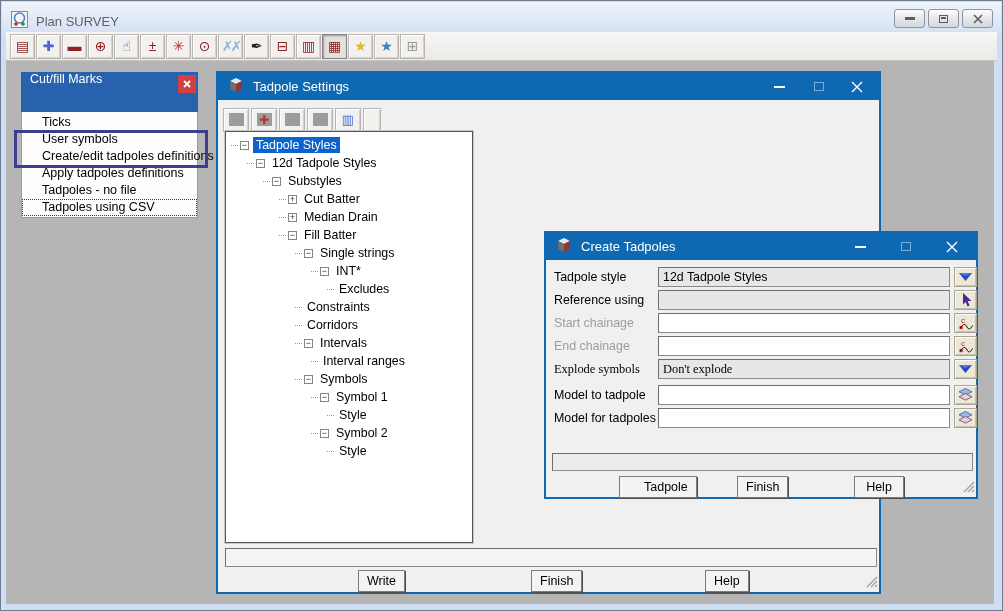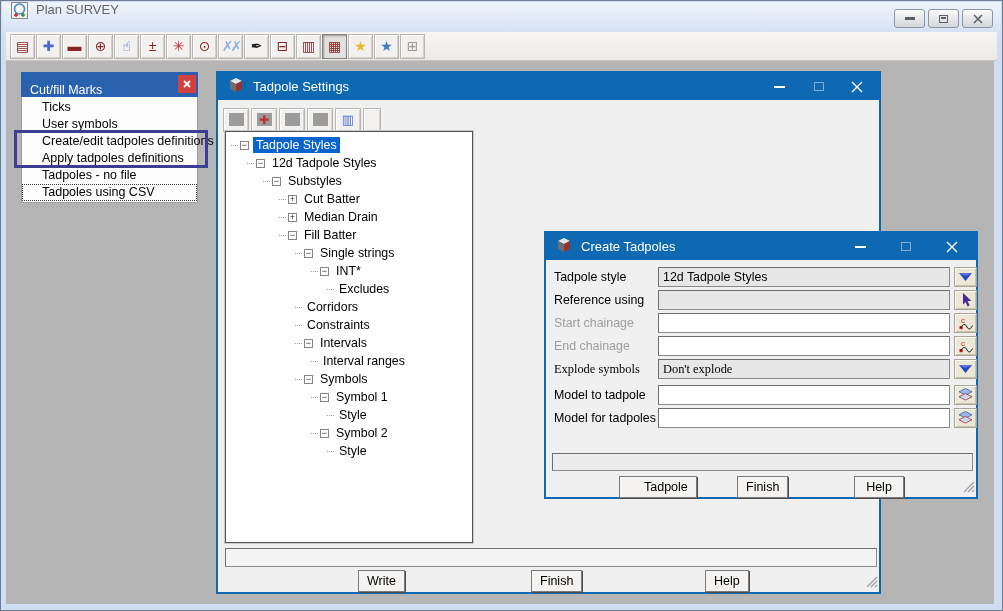--- a/index.html
+++ b/index.html
@@ -4,21 +4,21 @@
 <style>
   * { margin:0; padding:0; box-sizing:border-box; }
   html,body { width:1003px; height:611px; overflow:hidden; }
   body { font-family:"Liberation Sans","DejaVu Sans",sans-serif; font-size:12px; color:#000; }
 
   #screen { position:relative; width:1003px; height:611px; background:#cfdef2; }
 
   
   #main-window { position:absolute; inset:0; border:1px solid #6f7b90; background:#cfdef2; }
   #main-titlebar { position:absolute; top:1px; left:1px; right:1px; height:38px;
-    background:linear-gradient(#eff5fc,#cfdcf0); display:flex; align-items:flex-start; padding-left:9px; }
+    background:linear-gradient(#eff5fc,#cfdcf0); display:flex; align-items:center; padding-left:9px; }
   #main-title { color:#636363; font-size:13px; margin-left:8px; }
   #main-controls { position:absolute; right:8px; top:7px; display:flex; gap:3px; }
   .cap-btn { width:31px; height:19px; border:1px solid #8a94a2; border-radius:3px;
     background:linear-gradient(#fdfdfd,#e9e9e9 45%,#d4d7dc); display:flex; align-items:center; justify-content:center; }
   .glyph-min { width:10px; height:3px; background:#5a5f66; }
   .glyph-restore { width:9px; height:8px; border:1px solid #5a5f66; position:relative; }
   .glyph-restore:after { content:""; position:absolute; left:1px; right:1px; top:1px; height:2px; background:#5a5f66; }
 
   #main-toolbar { position:absolute; top:31px; left:5px; right:5px; height:29px;
     background:linear-gradient(#f7f6f5,#eceae8); border-bottom:1px solid #c9c6c2;
@@ -26,21 +26,21 @@
   .tb-btn { width:25px; height:25px; background:#f2f1ef; border:1px solid #b9b6b1;
     box-shadow:inset 1px 1px 0 #ffffff, inset -1px -1px 0 #d4d1cc;
     display:flex; align-items:center; justify-content:center; }
   .tb-btn.pressed { background:#e3e1de; border:1px solid #838383; box-shadow:inset 1px 1px 2px #9a9a9a; }
   .tb-ic { font-size:14px; line-height:1; letter-spacing:-3px; }
 
   #client-area { position:absolute; top:60px; left:5px; right:8px; bottom:6px; background:#b5b5b5; }
 
   
   #cutfill-panel { position:absolute; left:20px; top:71px; width:177px; }
-  #cutfill-titlebar { height:25px; background:#2862ae; color:#fff; display:flex; align-items:flex-end;
+  #cutfill-titlebar { height:40px; background:#2862ae; color:#fff; display:flex; align-items:flex-start;
     padding-left:9px; font-size:12.5px; position:relative; }
   #cutfill-close { position:absolute; right:2px; top:3px; width:18px; height:18px; background:#d0413f;
     color:#fff; display:flex; align-items:center; justify-content:center; font-size:11px; font-weight:bold; }
   #cutfill-list { background:#fdfdfd; border:1px solid #9c9c9c; border-top:none; padding:2px 0 1px 0; }
   .cf-item { height:17px; line-height:17px; padding-left:20px; font-size:12.5px; white-space:nowrap; }
   .cf-item.dotted { outline:1px dotted #3a3a3a; outline-offset:-1px; }
 
   #highlight-rect { position:absolute; left:13px; top:129px; width:194px; height:38px;
     border:3px solid #3c3e91; pointer-events:none; z-index:30; }
 
@@ -284,25 +284,25 @@
             <span class="tree-stub"></span>
             <span class="tree-exp">−</span>
             <span class="tree-label">INT*</span>
           </div>
           <div class="tree-row" style="padding-left: 101px;">
             <span class="tree-stub"></span>
             <span class="tree-label">Excludes</span>
           </div>
           <div class="tree-row" style="padding-left: 69px;">
             <span class="tree-stub"></span>
+            <span class="tree-label">Constraints</span>
+          </div>
+          <div class="tree-row" style="padding-left: 69px;">
+            <span class="tree-stub"></span>
             <span class="tree-label">Corridors</span>
-          </div>
-          <div class="tree-row" style="padding-left: 69px;">
-            <span class="tree-stub"></span>
-            <span class="tree-label">Constraints</span>
           </div>
           <div class="tree-row" style="padding-left: 69px;">
             <span class="tree-stub"></span>
             <span class="tree-exp">−</span>
             <span class="tree-label">Intervals</span>
           </div>
           <div class="tree-row" style="padding-left: 85px;">
             <span class="tree-stub"></span>
             <span class="tree-label">Interval ranges</span>
           </div>

